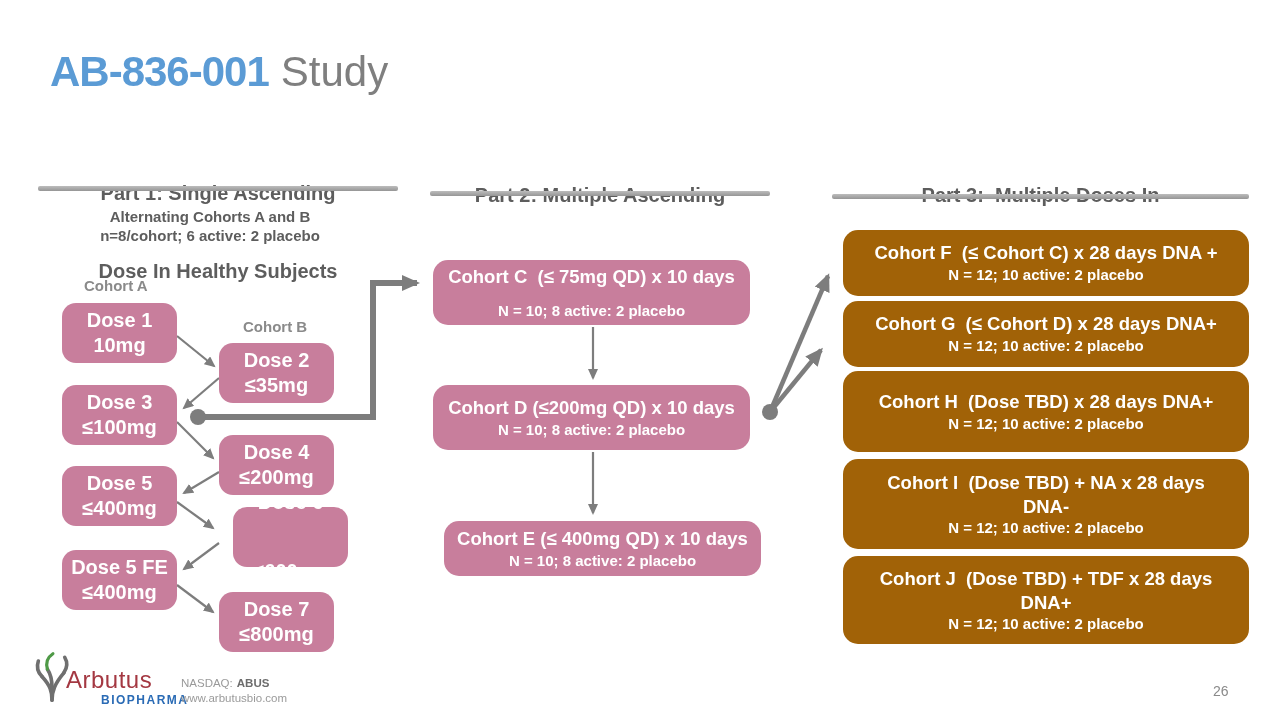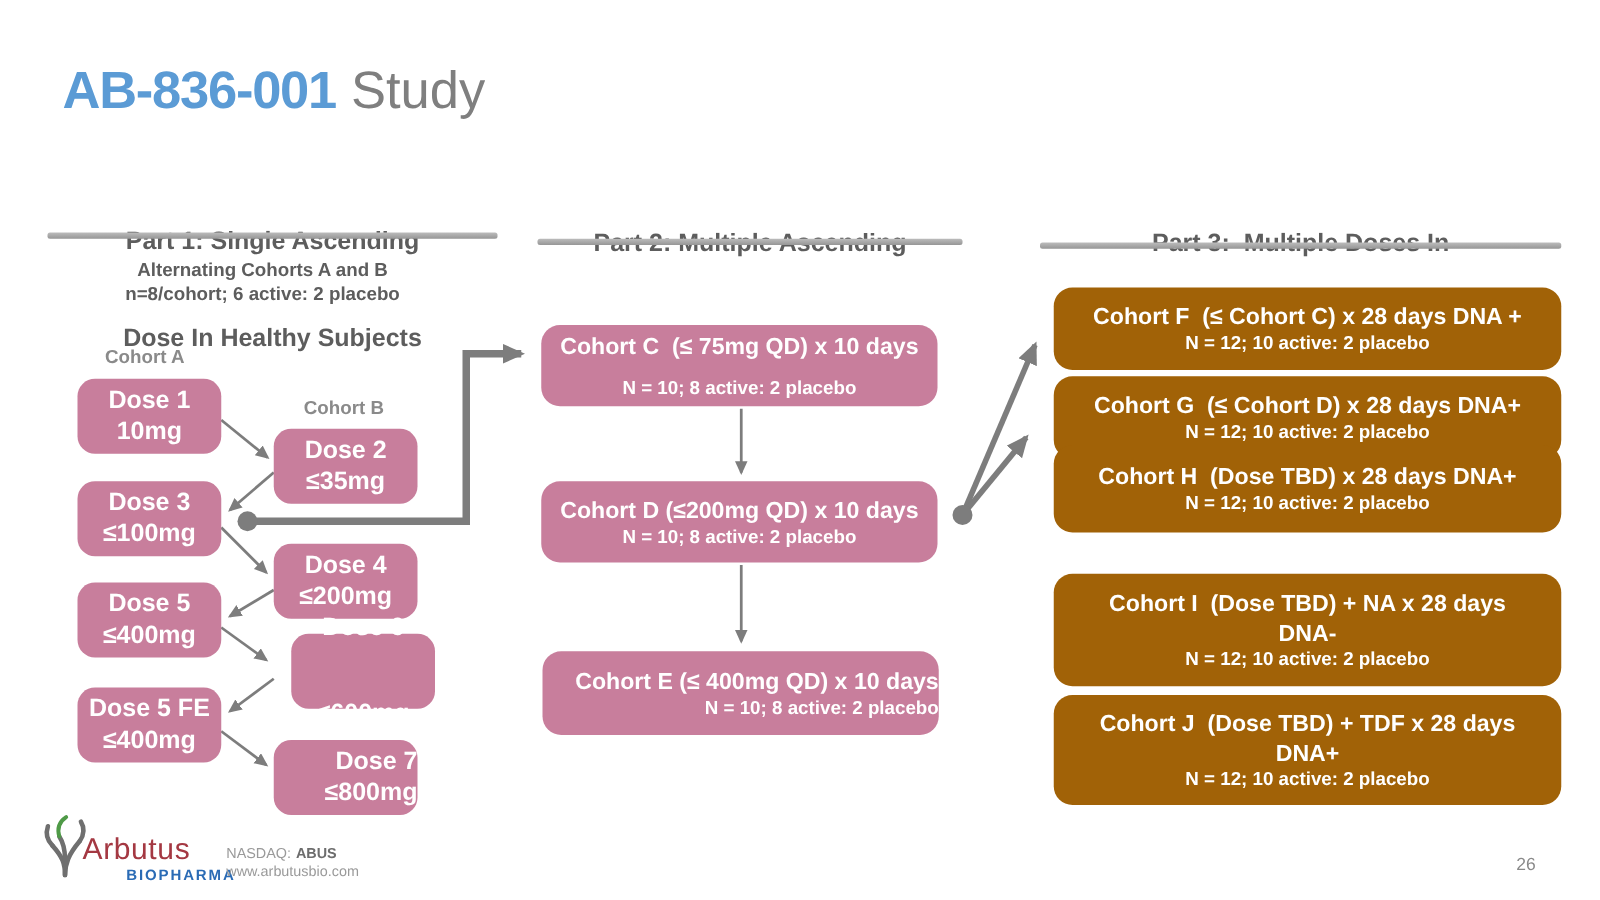--- a/index.html
+++ b/index.html
@@ -128,47 +128,47 @@
     <div>≤35mg</div>
   </div>
   <div class="dose" style="left:219px;top:435px;">
     <div>Dose 4</div>
     <div>≤200mg</div>
   </div>
   <div class="dose" style="left:233px;top:507px;gap:44px;">
     <div>Dose 6</div>
     <div>≤600mg</div>
   </div>
-  <div class="dose" style="left:219px;top:592px;align-items:flex-end;">
+  <div class="dose" style="left:219px;top:592px;">
     <div>Dose 7</div>
     <div>≤800mg</div>
   </div>
 
   <div class="cbox pinkbig" style="left:433px;top:260px;height:65px;gap:12px;">
     <div class="l1">Cohort C  (≤ 75mg QD) x 10 days</div>
     <div class="l2">N = 10; 8 active: 2 placebo</div>
   </div>
   <div class="cbox pinkbig" style="left:433px;top:385px;height:65px;">
     <div class="l1">Cohort D (≤200mg QD) x 10 days</div>
     <div class="l2">N = 10; 8 active: 2 placebo</div>
   </div>
-  <div class="cbox pinkbig" style="left:434px;top:521px;height:67px;align-items:flex-end;">
+  <div class="cbox pinkbig" style="left:444px;top:521px;height:55px;">
     <div class="l1">Cohort E (≤ 400mg QD) x 10 days</div>
     <div class="l2">N = 10; 8 active: 2 placebo</div>
   </div>
 
   <div class="cbox bluebig" style="top:230px;height:66px;">
     <div class="l1">Cohort F  (≤ Cohort C) x 28 days DNA +</div>
     <div class="l2">N = 12; 10 active: 2 placebo</div>
   </div>
   <div class="cbox bluebig" style="top:301px;height:66px;">
     <div class="l1">Cohort G  (≤ Cohort D) x 28 days DNA+</div>
     <div class="l2">N = 12; 10 active: 2 placebo</div>
   </div>
-  <div class="cbox bluebig" style="top:356px;height:70px;">
+  <div class="cbox bluebig" style="top:371px;height:81px;">
     <div class="l1">Cohort H  (Dose TBD) x 28 days DNA+</div>
     <div class="l2">N = 12; 10 active: 2 placebo</div>
   </div>
   <div class="cbox bluebig" style="top:459px;height:90px;">
     <div class="l1">Cohort I  (Dose TBD) + NA x 28 days</div>
     <div class="lm">DNA-</div>
     <div class="l2">N = 12; 10 active: 2 placebo</div>
   </div>
   <div class="cbox bluebig" style="top:556px;height:88px;">
     <div class="l1">Cohort J  (Dose TBD) + TDF x 28 days</div>

